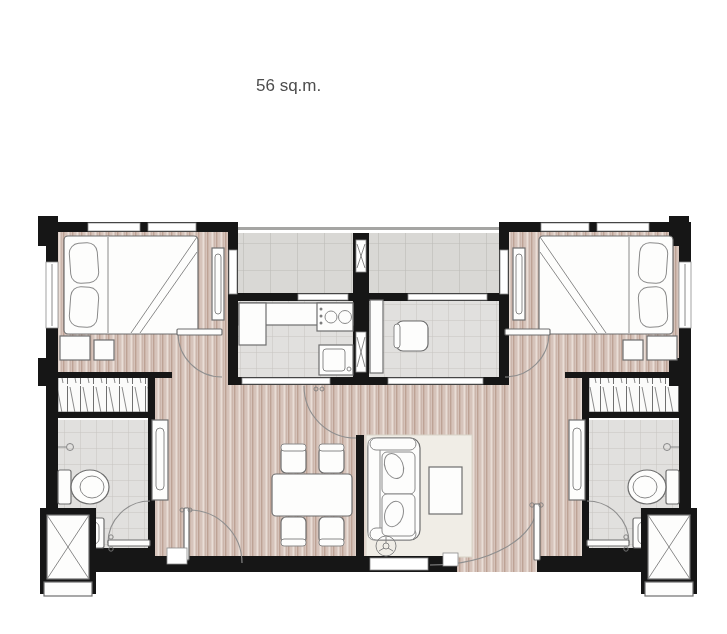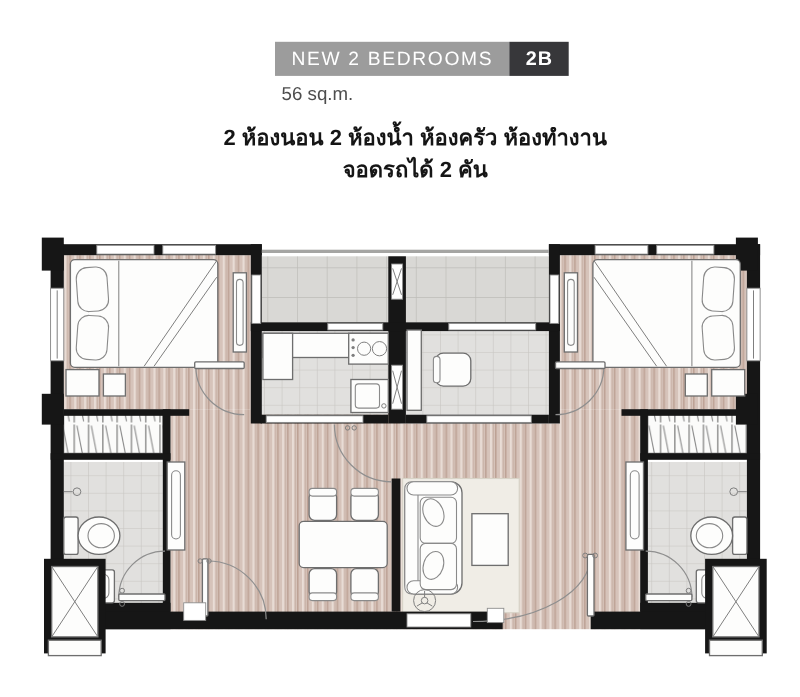--- a/index.html
+++ b/index.html
@@ -19,29 +19,21 @@
   .furn{fill:#fdfdfc;stroke:#6e6e6e;stroke-width:1.2;}
   .soft{fill:#fdfdfc;stroke:#8a8a8a;stroke-width:1;}
   .arc{fill:none;stroke:#8f8f8f;stroke-width:1.1;}
   .mark{stroke:#7d7d7d;stroke-width:0.9;fill:none;}
 </style>
 </head>
 <body>
 
 <div class="screen">
 
-  <div class="banner">
-    <div class="banner-main">NEW 2 BEDROOMS</div>
-    <div class="banner-badge">2B</div>
-  </div>
   <div class="area">56 sq.m.</div>
-  <div class="desc">
-    <div>2 ห้องนอน 2 ห้องน้ำ ห้องครัว ห้องทำงาน</div>
-    <div>จอดรถได้ 2 คัน</div>
-  </div>
 
   <svg class="plan-svg" viewBox="0 0 727 634">
     <defs>
       <pattern id="wood" width="9" height="9" patternUnits="userSpaceOnUse">
         <rect width="9" height="9" fill="#d6c3ba"></rect>
         <rect x="0" width="1.4" height="9" fill="#bda295"></rect>
         <rect x="4.5" width="1.7" height="9" fill="#e9ddd6"></rect>
         <rect x="7.2" width="0.8" height="9" fill="#c9b2a7"></rect>
       </pattern>
       <pattern id="tile" width="16" height="16" patternUnits="userSpaceOnUse">

